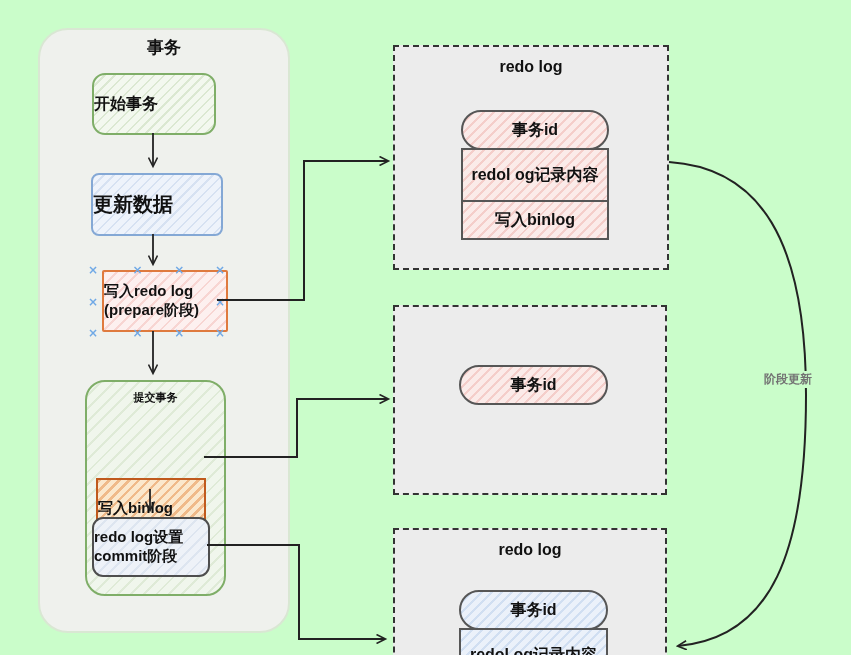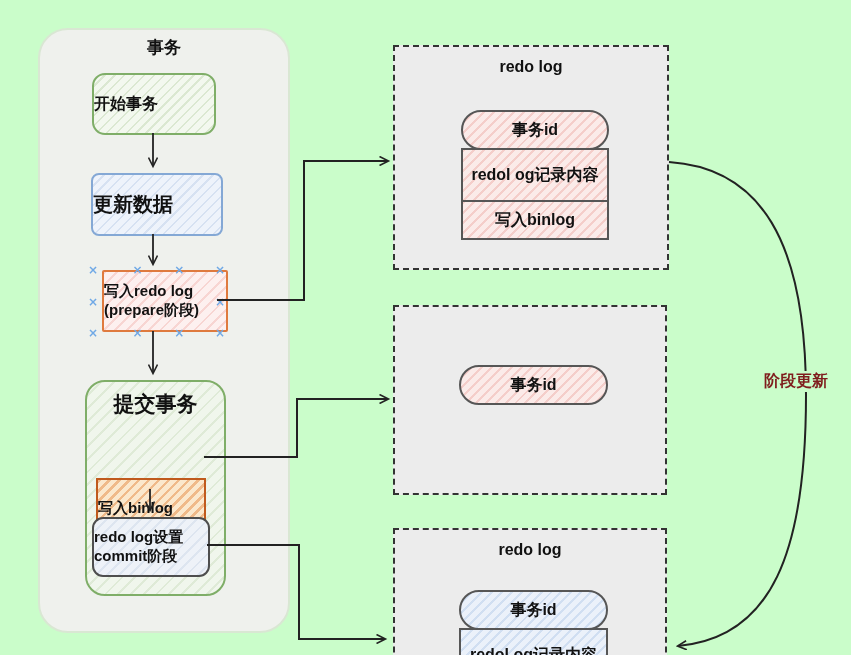--- a/index.html
+++ b/index.html
@@ -41,21 +41,21 @@
     border:2.5px solid #df7a3e;
     background:repeating-linear-gradient(135deg,rgba(226,106,95,.20) 0 2px,transparent 2px 8px),#fdf0ef;
   }
   .commit-group{
     left:85px;top:380px;width:137px;height:212px;border-radius:20px;
     border:2.5px solid #7fae68;
     background:repeating-linear-gradient(135deg,rgba(133,174,104,.16) 0 2px,transparent 2px 9px),#f0f6ec;
   }
   .commit-title{
     position:absolute;left:0;right:0;top:8px;text-align:center;
-    font-size:21px;font-weight:bold;font-family:Liberation Serif, serif;
+    font-size:11px;font-weight:bold;font-family:Liberation Serif, serif;
   }
   .node-write-binlog{
     left:96px;top:430px;width:106px;height:56px;border-radius:0;
     border:2.5px solid #c05a1d;
     background:repeating-linear-gradient(135deg,rgba(224,122,44,.42) 0 2.4px,transparent 2.4px 7px),#fbe8cd;
     margin-top:48px;
   }
   .node-set-commit{
     left:92px;top:517px;width:114px;height:56px;border-radius:11px;
     border:2.5px solid #4e4e4e;
@@ -93,21 +93,21 @@
   .row-lg{height:50px;}
   .row-pink{
     background:repeating-linear-gradient(135deg,rgba(229,138,130,.30) 0 2px,transparent 2px 7px),#fbebe9;
   }
   .row-blue{
     background:repeating-linear-gradient(135deg,rgba(140,175,220,.28) 0 2px,transparent 2px 7px),#ebf1fa;
   }
   
   #wires{position:absolute;left:0;top:0;width:851px;height:655px;pointer-events:none;}
   .curve-label{
-    left:762px;top:371px;font-size:16px;font-weight:bold;color:#7f1d1d;
+    left:762px;top:371px;font-size:12px;font-weight:bold;color:#737373;
     background:#cafdca;padding:0 2px;
   }
 </style>
 </head>
 <body>
 
 <div class="abs txn-group">
   <div class="group-title">事务</div>
 </div>
 

